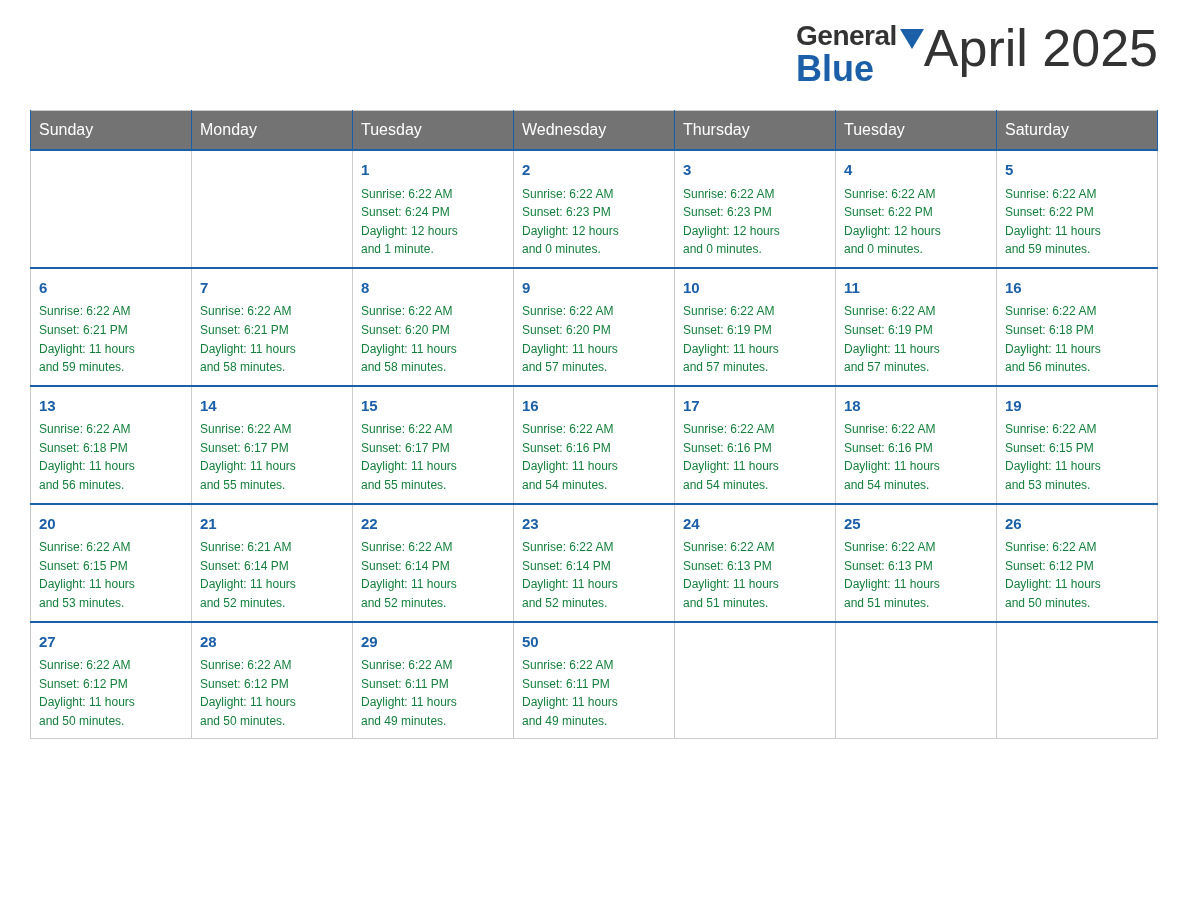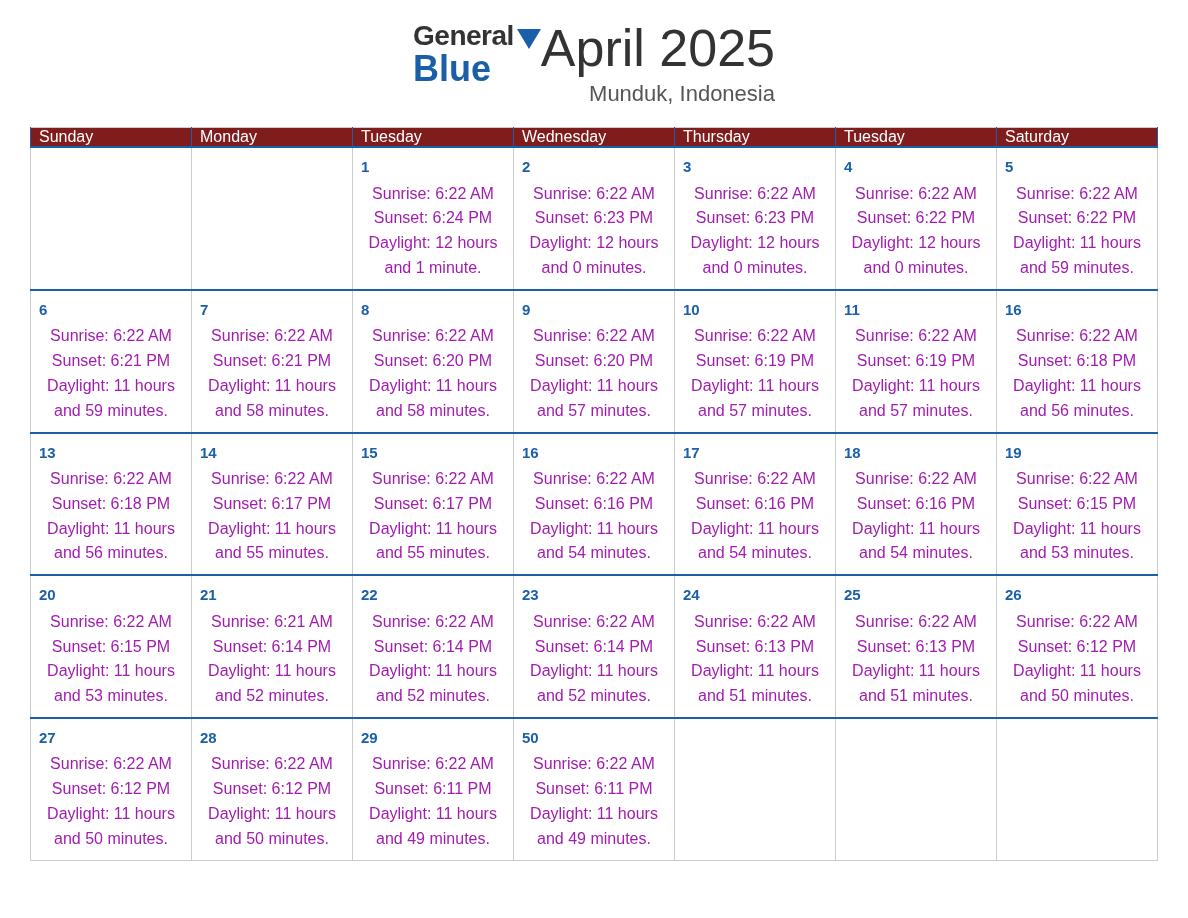--- a/index.html
+++ b/index.html
@@ -6,21 +6,21 @@
     body {
       font-family: Arial, Helvetica, sans-serif;
       background: #ffffff;
       color: #333;
       padding: 20px 30px;
       width: 1188px;
       min-height: 918px;
     }
     .header {
       display: flex;
-      justify-content: center;
+      justify-content: flex-end;
       align-items: flex-start;
       margin-bottom: 20px;
     }
     .logo {
       display: flex;
       flex-direction: column;
       align-items: flex-start;
     }
     .logo-top {
       display: flex;
@@ -60,23 +60,23 @@
       font-size: 22px;
       color: #555;
       margin-top: 4px;
     }
     .calendar {
       width: 100%;
       border-collapse: collapse;
       border: 1px solid #ccc;
     }
     .calendar th {
-      background-color: #7f1d1d;
+      background-color: #737373;
       color: #ffffff;
-      padding: 0 8px;
+      padding: 10px 8px;
       font-size: 16px;
       font-weight: normal;
       text-align: left;
       border: 1px solid #1a5fa8;
     }
     .calendar td {
       vertical-align: top;
       padding: 8px;
       border: 1px solid #ccc;
       width: calc(100% / 7);
@@ -86,24 +86,23 @@
       color: #333;
     }
     .day-number {
       font-size: 15px;
       font-weight: bold;
       color: #1a5fa8;
       display: block;
       margin-bottom: 3px;
     }
     .day-info {
-      font-size: 16px;
-      color: #a21caf;
+      font-size: 12px;
+      color: #15803d;
       line-height: 1.55;
-      text-align: center;
     }
     .empty-cell {
       background: #fff;
     }
     tr.week-row td {
       border-top: 2px solid #1a5fa8;
     }
     .calendar thead tr th {
       border-top: none;
     }
@@ -114,21 +113,20 @@
 <div class="header">
   <div class="logo">
     <div class="logo-top">
       <span class="logo-general">General</span>
       <div class="logo-triangle"></div>
     </div>
     <span class="logo-blue">Blue</span>
   </div>
   <div class="title-block">
     <div class="title-month">April 2025</div>
-    <div class="title-location">Munduk, Indonesia</div>
   </div>
 </div>
 
 <table class="calendar">
   <thead>
     <tr>
     <th>Sunday</th>
         <th>Monday</th>
         <th>Tuesday</th>
         <th>Wednesday</th>

